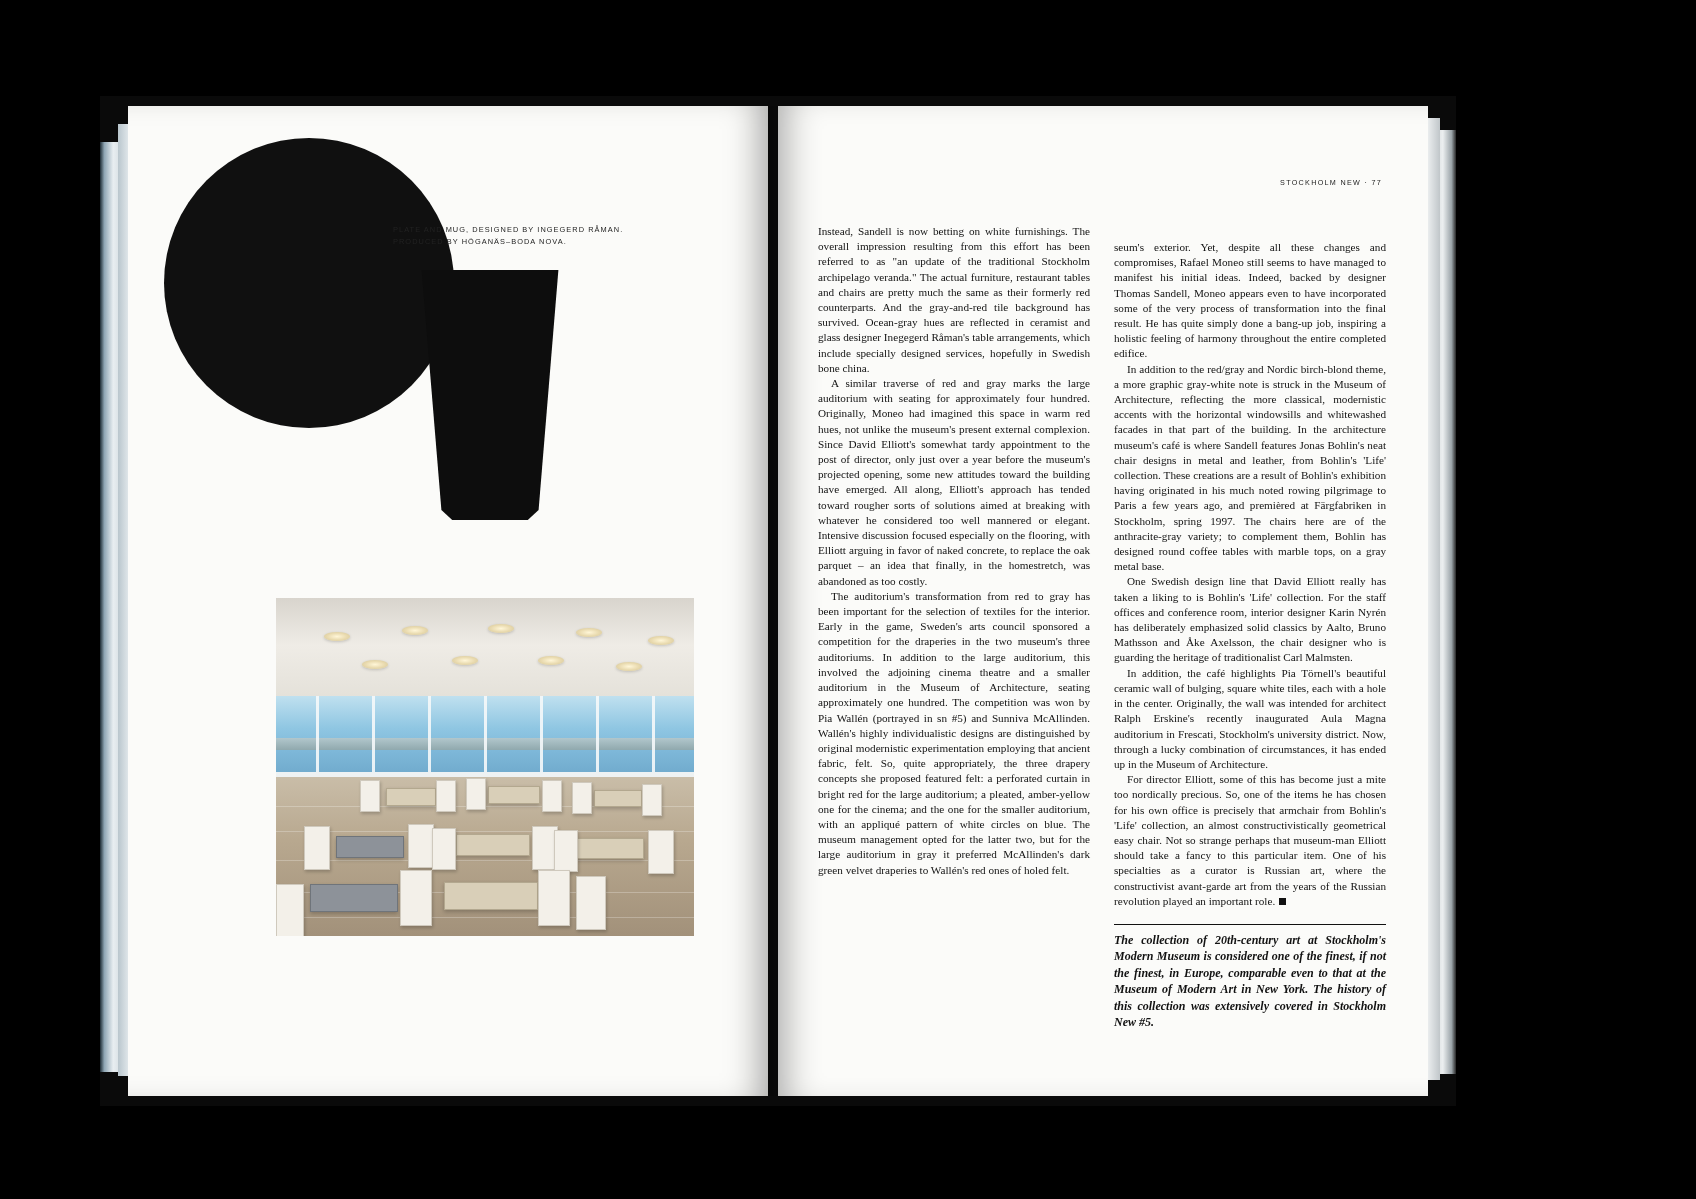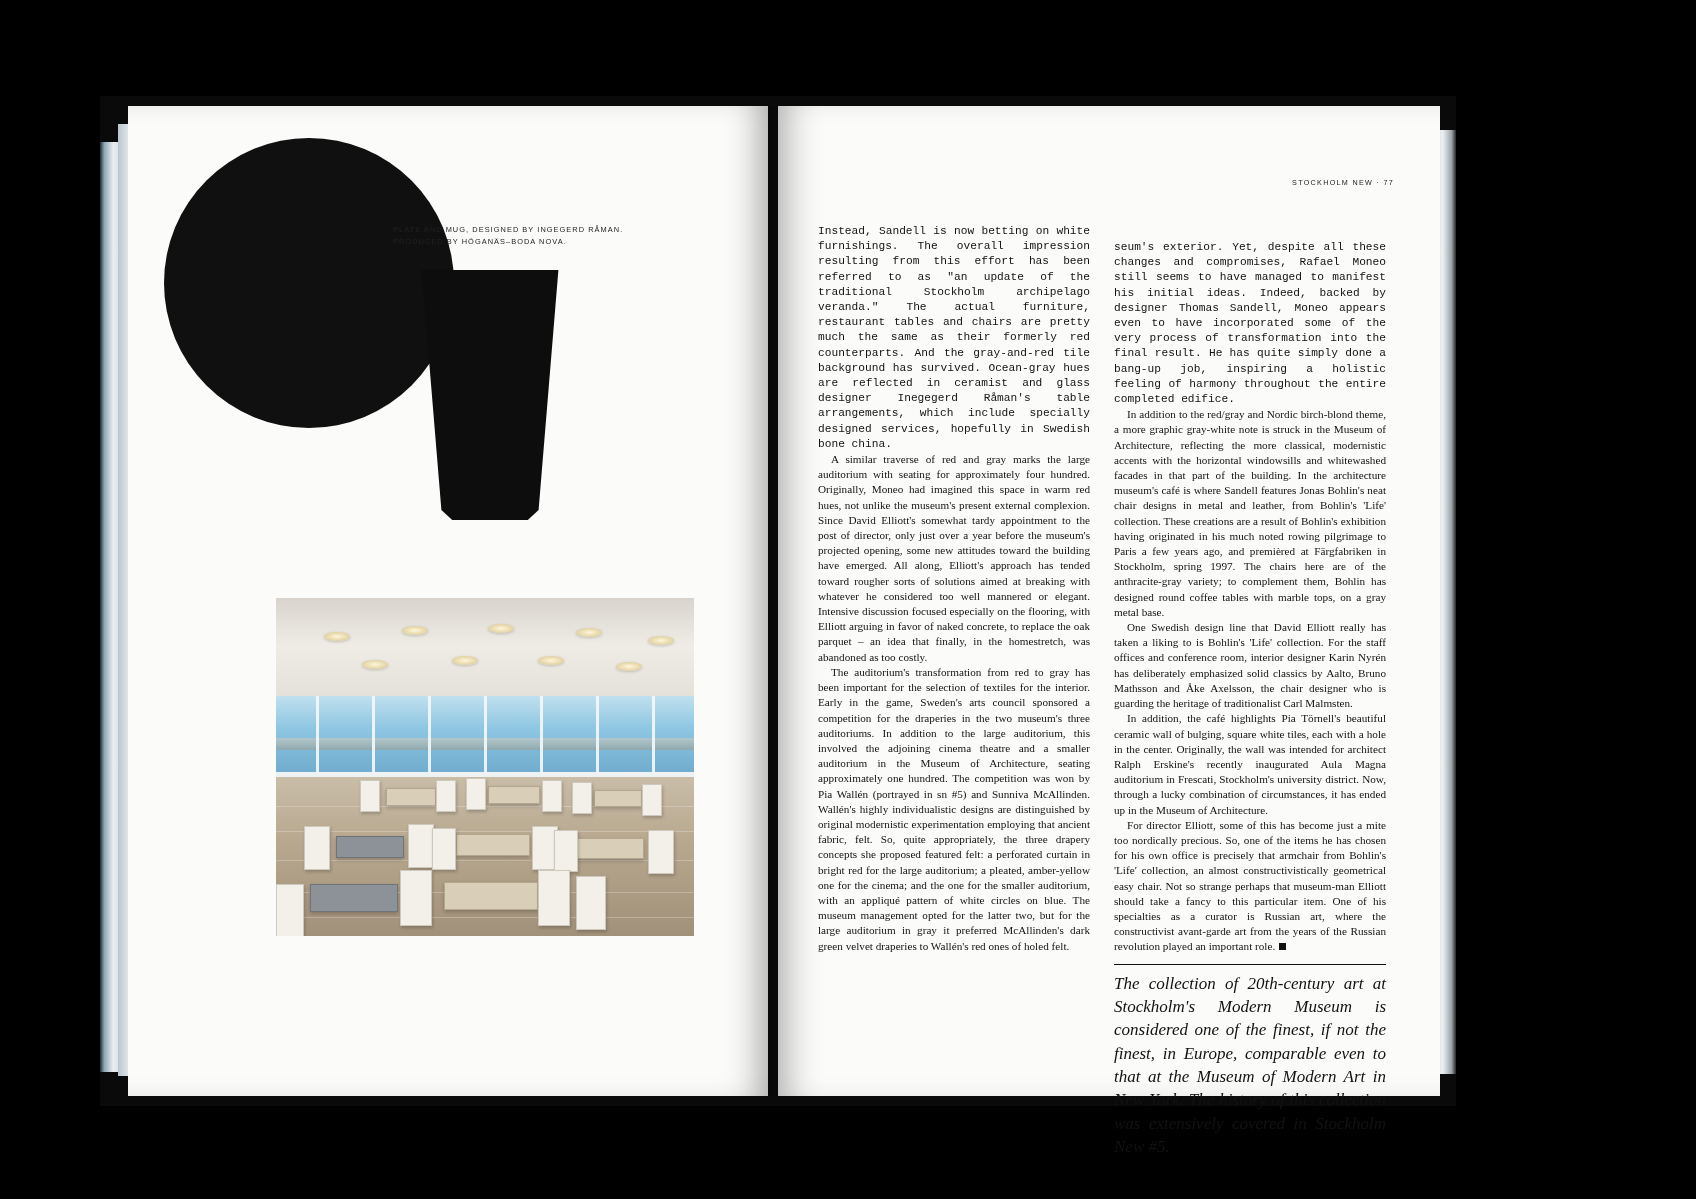--- a/index.html
+++ b/index.html
@@ -75,21 +75,20 @@
   }
   .page.left {
     left: 28px;
     width: 640px;
     box-shadow: inset -26px 0 34px -18px rgba(0,0,0,0.35);
   }
   .page.right {
     left: 678px;
     width: 650px;
     box-shadow: inset 26px 0 34px -18px rgba(0,0,0,0.32);
-    padding-left: 12px;
   }
   .gutter {
     position: absolute;
     left: 668px;
     top: 10px;
     width: 18px;
     height: 990px;
     background: linear-gradient(to right, rgba(0,0,0,0.30), rgba(0,0,0,0.10) 45%, rgba(0,0,0,0.28));
     pointer-events: none;
   }
@@ -197,21 +196,21 @@
 
   .col {
     position: absolute;
     font-size: 11.2px;
     line-height: 1.358;
     color: #121212;
     text-align: justify;
     hyphens: auto;
   }
   .col p { margin: 0; text-indent: 13px; }
-  .col p.first { text-indent: 0; font-family: Liberation Mono, monospace; }
+  .col p.first { text-indent: 0; }
 
   
   .folio {
     position: absolute;
     right: 46px;
     top: 72px;
     font-family: "Liberation Sans", sans-serif;
     font-size: 7.2px;
     letter-spacing: 1.3px;
     color: #222;
@@ -221,25 +220,26 @@
   .rcol-b { left: 336px; top: 134px; width: 272px; }
 
   .endmark {
     display: inline-block;
     width: 7px; height: 7px;
     background: #111;
     vertical-align: baseline;
     margin-left: 4px;
   }
   .standfirst {
-    margin-top: 9px;
+    margin-top: 15px;
     font-style: italic;
-    font-size: 17px;
+    font-size: 12px;
     line-height: 1.375;
     text-align: justify;
+    font-weight: bold;
   }
   .rule-top {
     width: 100%;
     height: 1px;
     background: #111;
     margin-bottom: 7px;
   }
 </style>
 </head>
 <body>

